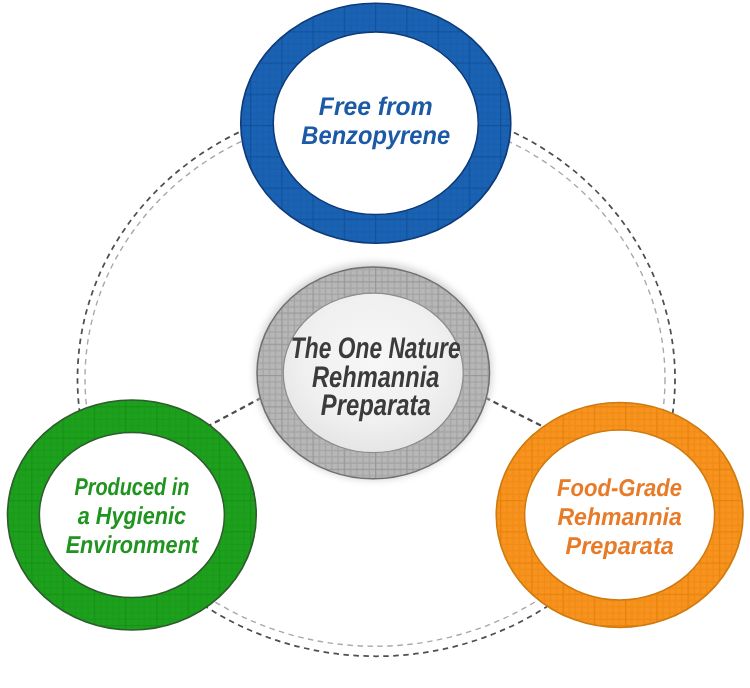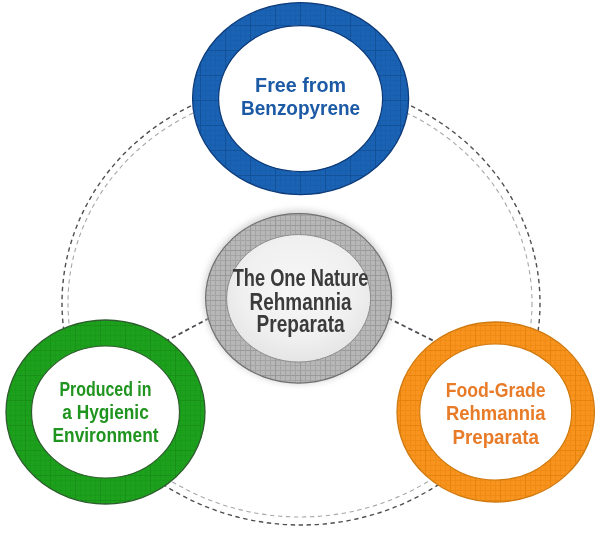--- a/index.html
+++ b/index.html
@@ -1,17 +1,17 @@
 <!DOCTYPE html>
 <html><head>
 <meta charset="utf-8">
 <style>
   html,body{margin:0;padding:0;background:#ffffff;}
   #stage{position:relative;width:600px;height:550px;background:#ffffff;overflow:hidden;
-         font-family:"Liberation Sans", sans-serif;}
+         font-family:"Liberation Sans", sans-serif;font-style:italic;}
 </style>
 </head>
 <body>
 <div id="stage">
 <svg width="600" height="550" viewBox="0 0 600 550" xmlns="http://www.w3.org/2000/svg">
   <defs>
     <pattern id="gBlue" width="25" height="25" patternUnits="userSpaceOnUse">
       <rect width="25" height="25" fill="#1a62b4"></rect>
       <path d="M5.5 0V25M10.5 0V25M15.5 0V25M20.5 0V25M0 5.5H25M0 10.5H25M0 15.5H25M0 20.5H25" stroke="#185eac" stroke-width="1"></path>
       <path d="M0.5 0V25M0 0.5H25" stroke="#12529b" stroke-width="1.1"></path>

